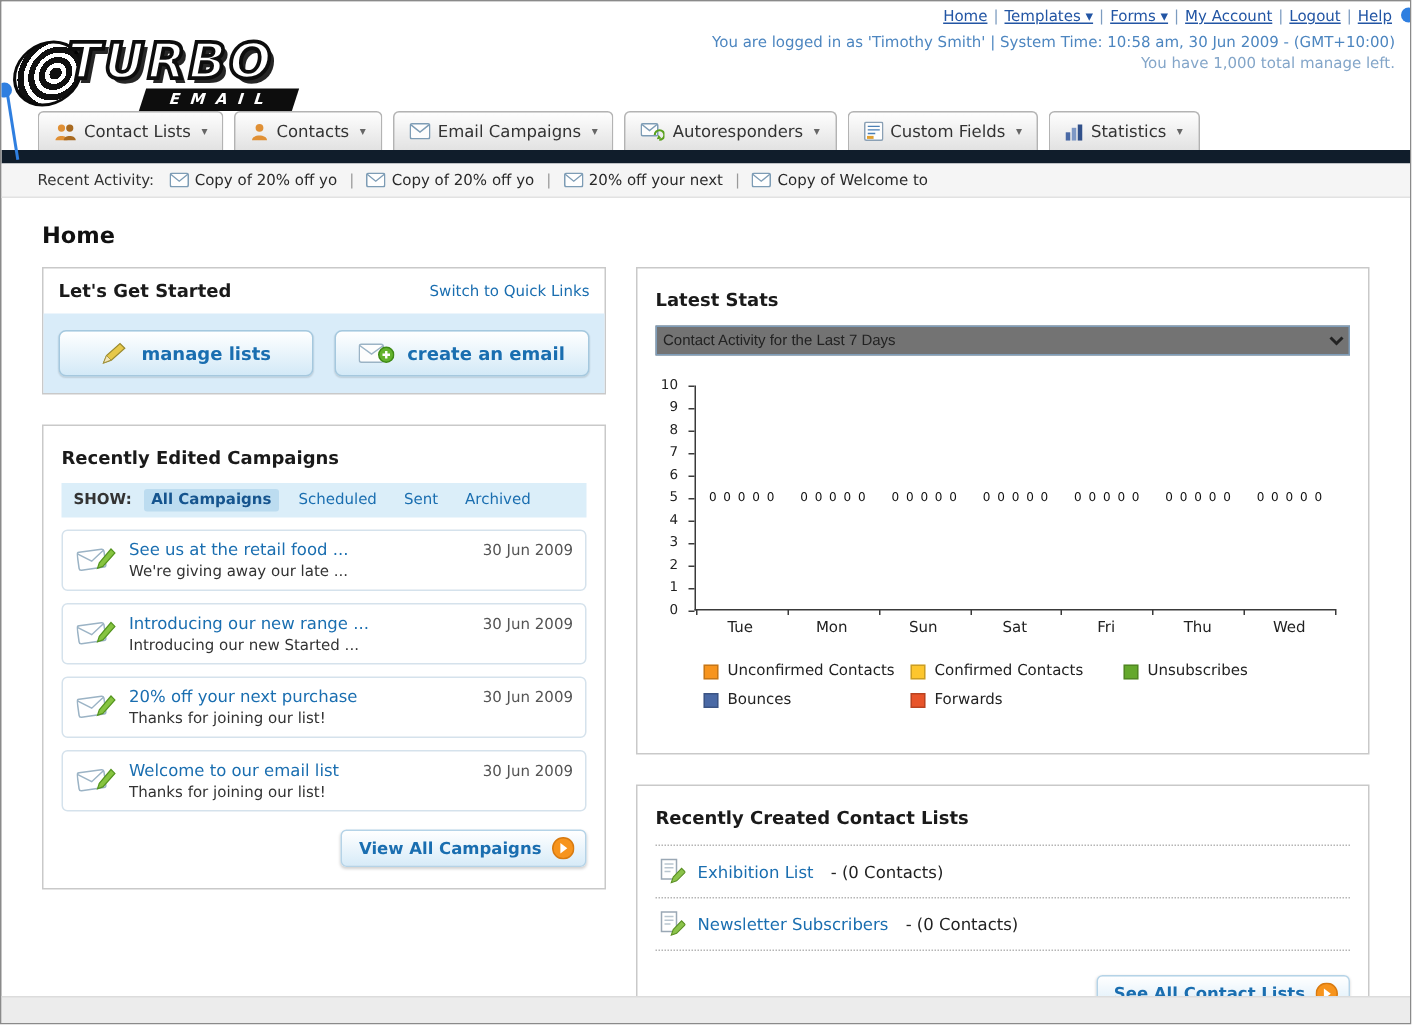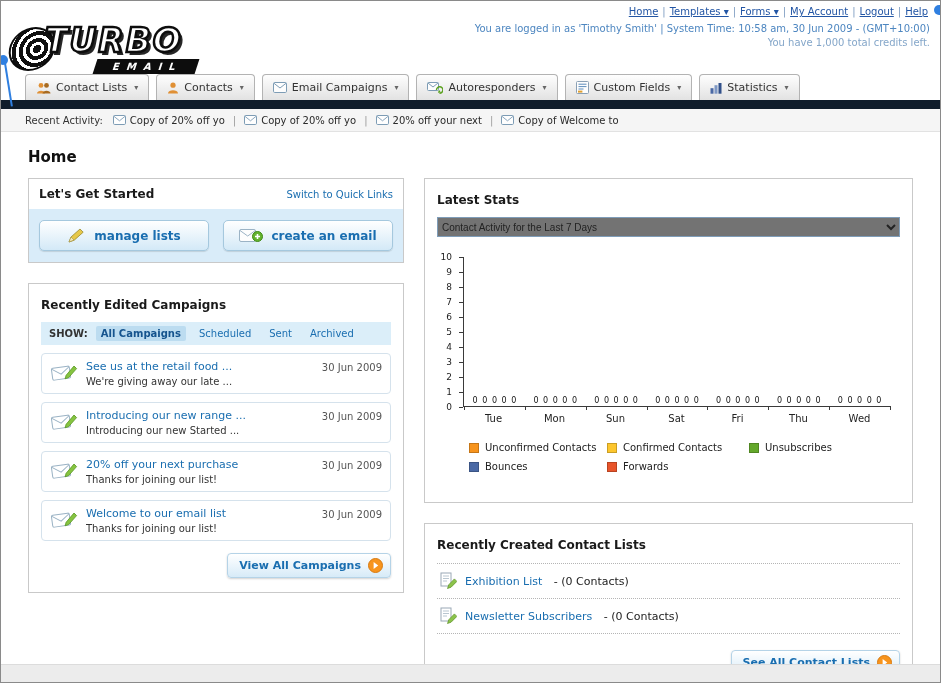--- a/index.html
+++ b/index.html
@@ -87,21 +87,21 @@
 
   
   .stats-select{width:100%;height:20px;font-size:10px;border:1px solid #7f9db9;margin:9px 0 16px;background:#737373;color:#222}
   .chart{position:relative;padding-left:26px;margin-top:4px}
   .y-labels{position:absolute;left:0;top:0;width:22px;height:150px}
   .ylab{position:absolute;right:7px;font-size:9px;color:#222;line-height:10px}
   .chart-area{position:relative;height:150px;border-left:1px solid #3a3a3a;border-bottom:1px solid #3a3a3a;margin-right:10px}
   .ytick{position:absolute;left:-5px;width:4px;height:1px;background:#3a3a3a}
   .xtick{position:absolute;top:100%;width:1px;height:4px;background:#3a3a3a}
   .groups{position:absolute;inset:0;display:flex}
-  .group{flex:1;display:flex;align-items:flex-end;justify-content:center}
+  .group{flex:1;display:flex;align-items:center;justify-content:center}
   .zeros{font-size:8px;color:#111;margin-bottom:1px;white-space:nowrap;word-spacing:2px}
   .x-labels{display:flex;margin-right:10px;margin-top:6px}
   .x-label{flex:1;text-align:center;font-size:10px;color:#222}
   .legend{display:grid;grid-template-columns:138px 142px 1fr;gap:8px 0;margin:18px 0 16px 32px;font-size:10px;color:#222}
   .legend-item{display:flex;align-items:center;gap:6px}
   .swatch{width:10px;height:10px;display:inline-block;border:1px solid rgba(0,0,0,.2)}
 
   
   .cl-list{margin-top:10px;border-top:1px dotted #b5b5b5}
   .cl-item{display:flex;align-items:center;gap:8px;padding:8px 2px;border-bottom:1px dotted #b5b5b5;font-size:11px}
@@ -118,21 +118,21 @@
 
   <div class="header">
     <div class="logo">
       <span class="swoosh"></span>
       <span class="logo-main">TURBO</span>
       <span class="logo-sub">EMAIL</span>
     </div>
     <div class="header-right">
       <div class="top-links"><a class="top-link">Home</a><span class="sep">|</span><a class="top-link">Templates ▾</a><span class="sep">|</span><a class="top-link">Forms ▾</a><span class="sep">|</span><a class="top-link">My Account</a><span class="sep">|</span><a class="top-link">Logout</a><span class="sep">|</span><a class="top-link">Help</a></div>
       <div class="login-info">You are logged in as 'Timothy Smith' | System Time: 10:58 am, 30 Jun 2009 - (GMT+10:00)</div>
-      <div class="credits-info">You have 1,000 total credits left.</div>
+      <div class="credits-info">You have 1,000 total manage left.</div>
     </div>
   </div>
 
   <div class="tabs-row">
       <div class="tab">
         <span class="icon">
           <svg width="15" height="12" viewBox="0 0 15 12">
             <circle cx="5" cy="3.4" r="2.4" fill="#e09035"></circle>
             <path d="M1 11.5c0-3.8 8-3.8 8 0z" fill="#e09035"></path>
             <circle cx="10.5" cy="3.4" r="2.4" fill="#a86a20"></circle>

